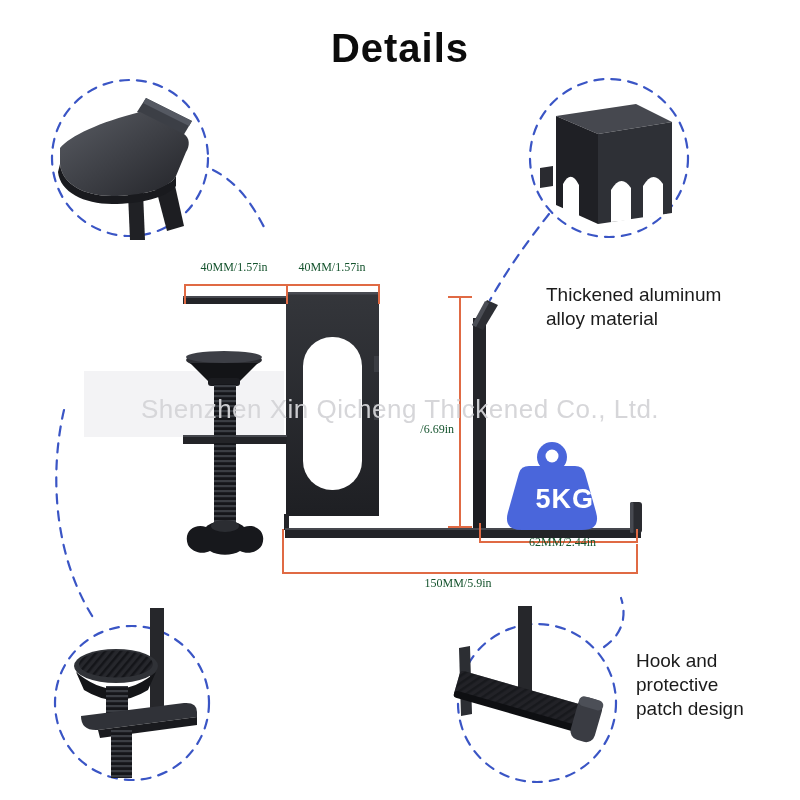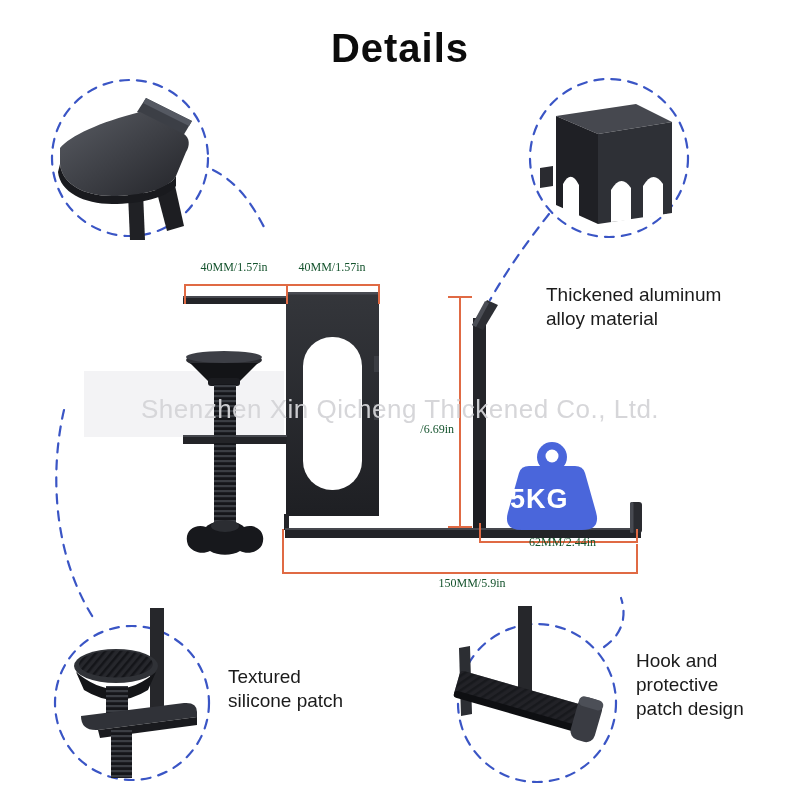--- a/index.html
+++ b/index.html
@@ -7,21 +7,21 @@
           font-family:"Liberation Sans",sans-serif;}
   .page-title{position:absolute;top:26px;left:0;width:100%;text-align:center;
           font-size:40px;font-weight:800;letter-spacing:1px;color:#0c0c0c;z-index:20;}
   .callout-text{position:absolute;font-size:19px;line-height:1.26;color:#1b1b1b;
           white-space:pre-line;z-index:20;}
   .dim-label{position:absolute;font-size:12px;color:#14532d;z-index:20;text-align:center;
           font-family:Liberation Serif, serif;}
   .dim-label.right{text-align:right;}
   .watermark{position:absolute;top:394px;left:0;width:100%;text-align:center;font-size:26px;
           color:rgba(212,212,215,0.95);letter-spacing:0.5px;z-index:30;white-space:nowrap;}
-  .weight-label{position:absolute;left:510px;top:484px;width:84px;text-align:left;
+  .weight-label{position:absolute;left:510px;top:484px;width:84px;text-align:right;
           font-size:27px;font-weight:800;color:#ffffff;letter-spacing:1px;z-index:15;}
   svg.scene{position:absolute;left:0;top:0;z-index:10;}
 </style>
 </head>
 <body>
 
 <div class="canvas">
 
   <div class="page-title">Details</div>
 
@@ -146,29 +146,27 @@
 
     <g fill="#4a66db">
       <circle cx="552" cy="457" r="15"></circle>
       <circle cx="552" cy="456" r="6.5" fill="#ffffff"></circle>
       <path d="M 529 466 L 575 466 Q 583 466 585 473 L 596 512 Q 601 530 582 530 L 522 530 Q 503 530 508 512 L 519 473 Q 521 466 529 466 Z"></path>
     </g>
   </svg>
 
   <div class="callout-text" style="left:546px;top:243px;margin-top:40px;">Thickened aluminum
 alloy material</div>
-  <div class="callout-text" style="left:228px;top:665px;">Textured
-silicone patch</div>
   <div class="callout-text" style="left:636px;top:649px;">Hook and
 protective
 patch design</div>
 
   <div class="dim-label" style="left:182px;top:260px;width:104px;">40MM/1.57in</div>
   <div class="dim-label" style="left:280px;top:260px;width:104px;">40MM/1.57in</div>
   <div class="dim-label right" style="left:380px;top:422px;width:74px;">/6.69in</div>
   <div class="dim-label" style="left:505px;top:535px;width:115px;">62MM/2.44in</div>
-  <div class="dim-label" style="left:420px;top:576px;width:104px;">150MM/5.9in</div>
+  <div class="dim-label" style="left:406px;top:576px;width:104px;">150MM/5.9in</div>
 
   <div class="weight-label">5KG</div>
 
   <div class="watermark">Shenzhen Xin Qicheng Thickened Co., Ltd.</div>
 
 </div>
 
 </body></html>

